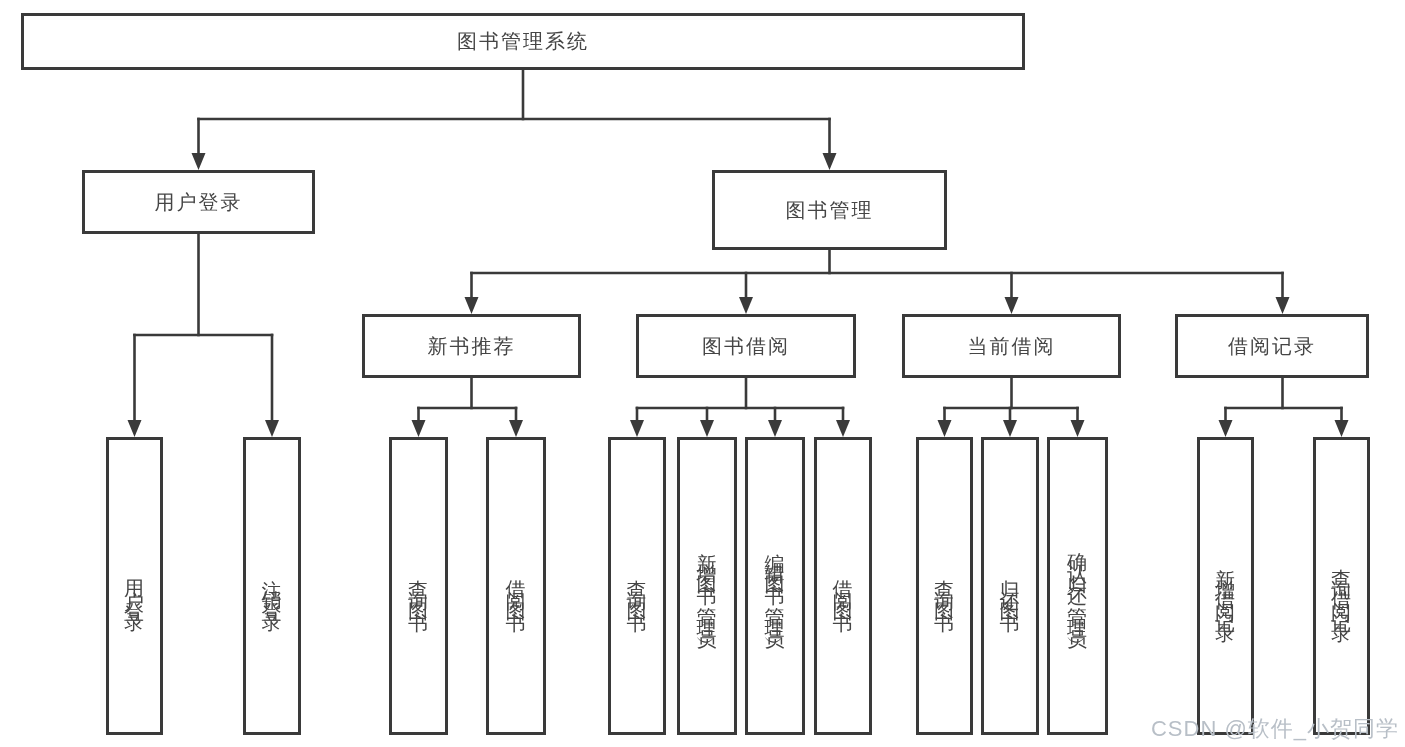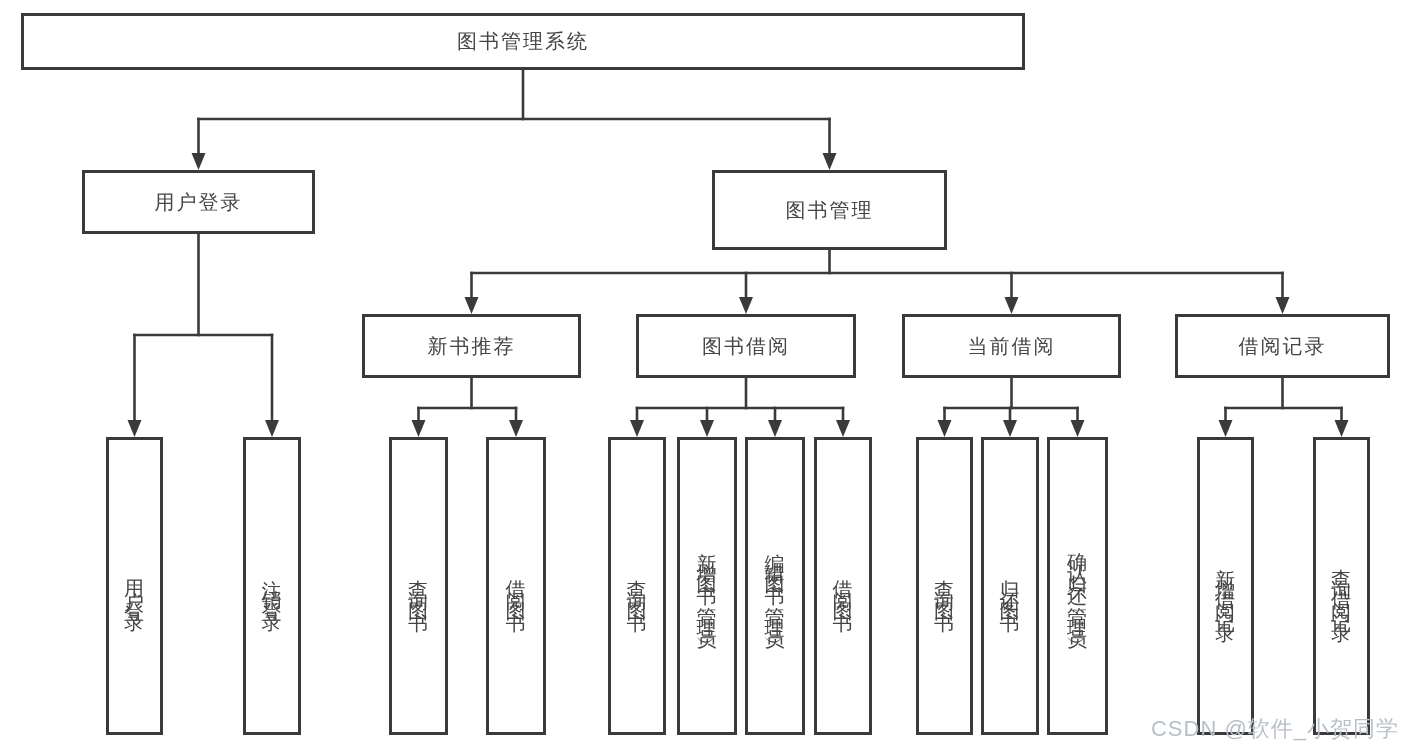--- a/index.html
+++ b/index.html
@@ -124,21 +124,21 @@
     </div>
     <div class="node" style="left: 636px; top: 314px; width: 220px; height: 64px; border-color: rgb(58, 58, 58); color: rgb(69, 69, 69);">
       <span class="node-label">图书借阅</span>
     </div>
     <div class="node" style="left: 362px; top: 314px; width: 219px; height: 64px; border-color: rgb(58, 58, 58); color: rgb(69, 69, 69);">
       <span class="node-label">新书推荐</span>
     </div>
     <div class="node" style="left: 902px; top: 314px; width: 219px; height: 64px; border-color: rgb(58, 58, 58); color: rgb(69, 69, 69); justify-content: center;">
       <span class="node-label">当前借阅</span>
     </div>
-    <div class="node" style="left: 1175px; top: 314px; width: 215px; height: 64px; border-color: rgb(58, 58, 58); color: rgb(69, 69, 69);">
+    <div class="node" style="left: 1175px; top: 314px; width: 194px; height: 64px; border-color: rgb(58, 58, 58); color: rgb(69, 69, 69);">
       <span class="node-label">借阅记录</span>
     </div>
     <div class="node vertical" style="left: 106px; top: 437px; width: 57px; height: 298px; border-color: rgb(58, 58, 58); color: rgb(69, 69, 69);">
       <span class="node-label">用户登录</span>
     </div>
     <div class="node vertical" style="left: 243px; top: 437px; width: 58px; height: 298px; border-color: rgb(58, 58, 58); color: rgb(69, 69, 69);">
       <span class="node-label">注销登录</span>
     </div>
     <div class="node vertical" style="left: 389px; top: 437px; width: 59px; height: 298px; border-color: rgb(58, 58, 58); color: rgb(69, 69, 69);">
       <span class="node-label">查询图书</span>

